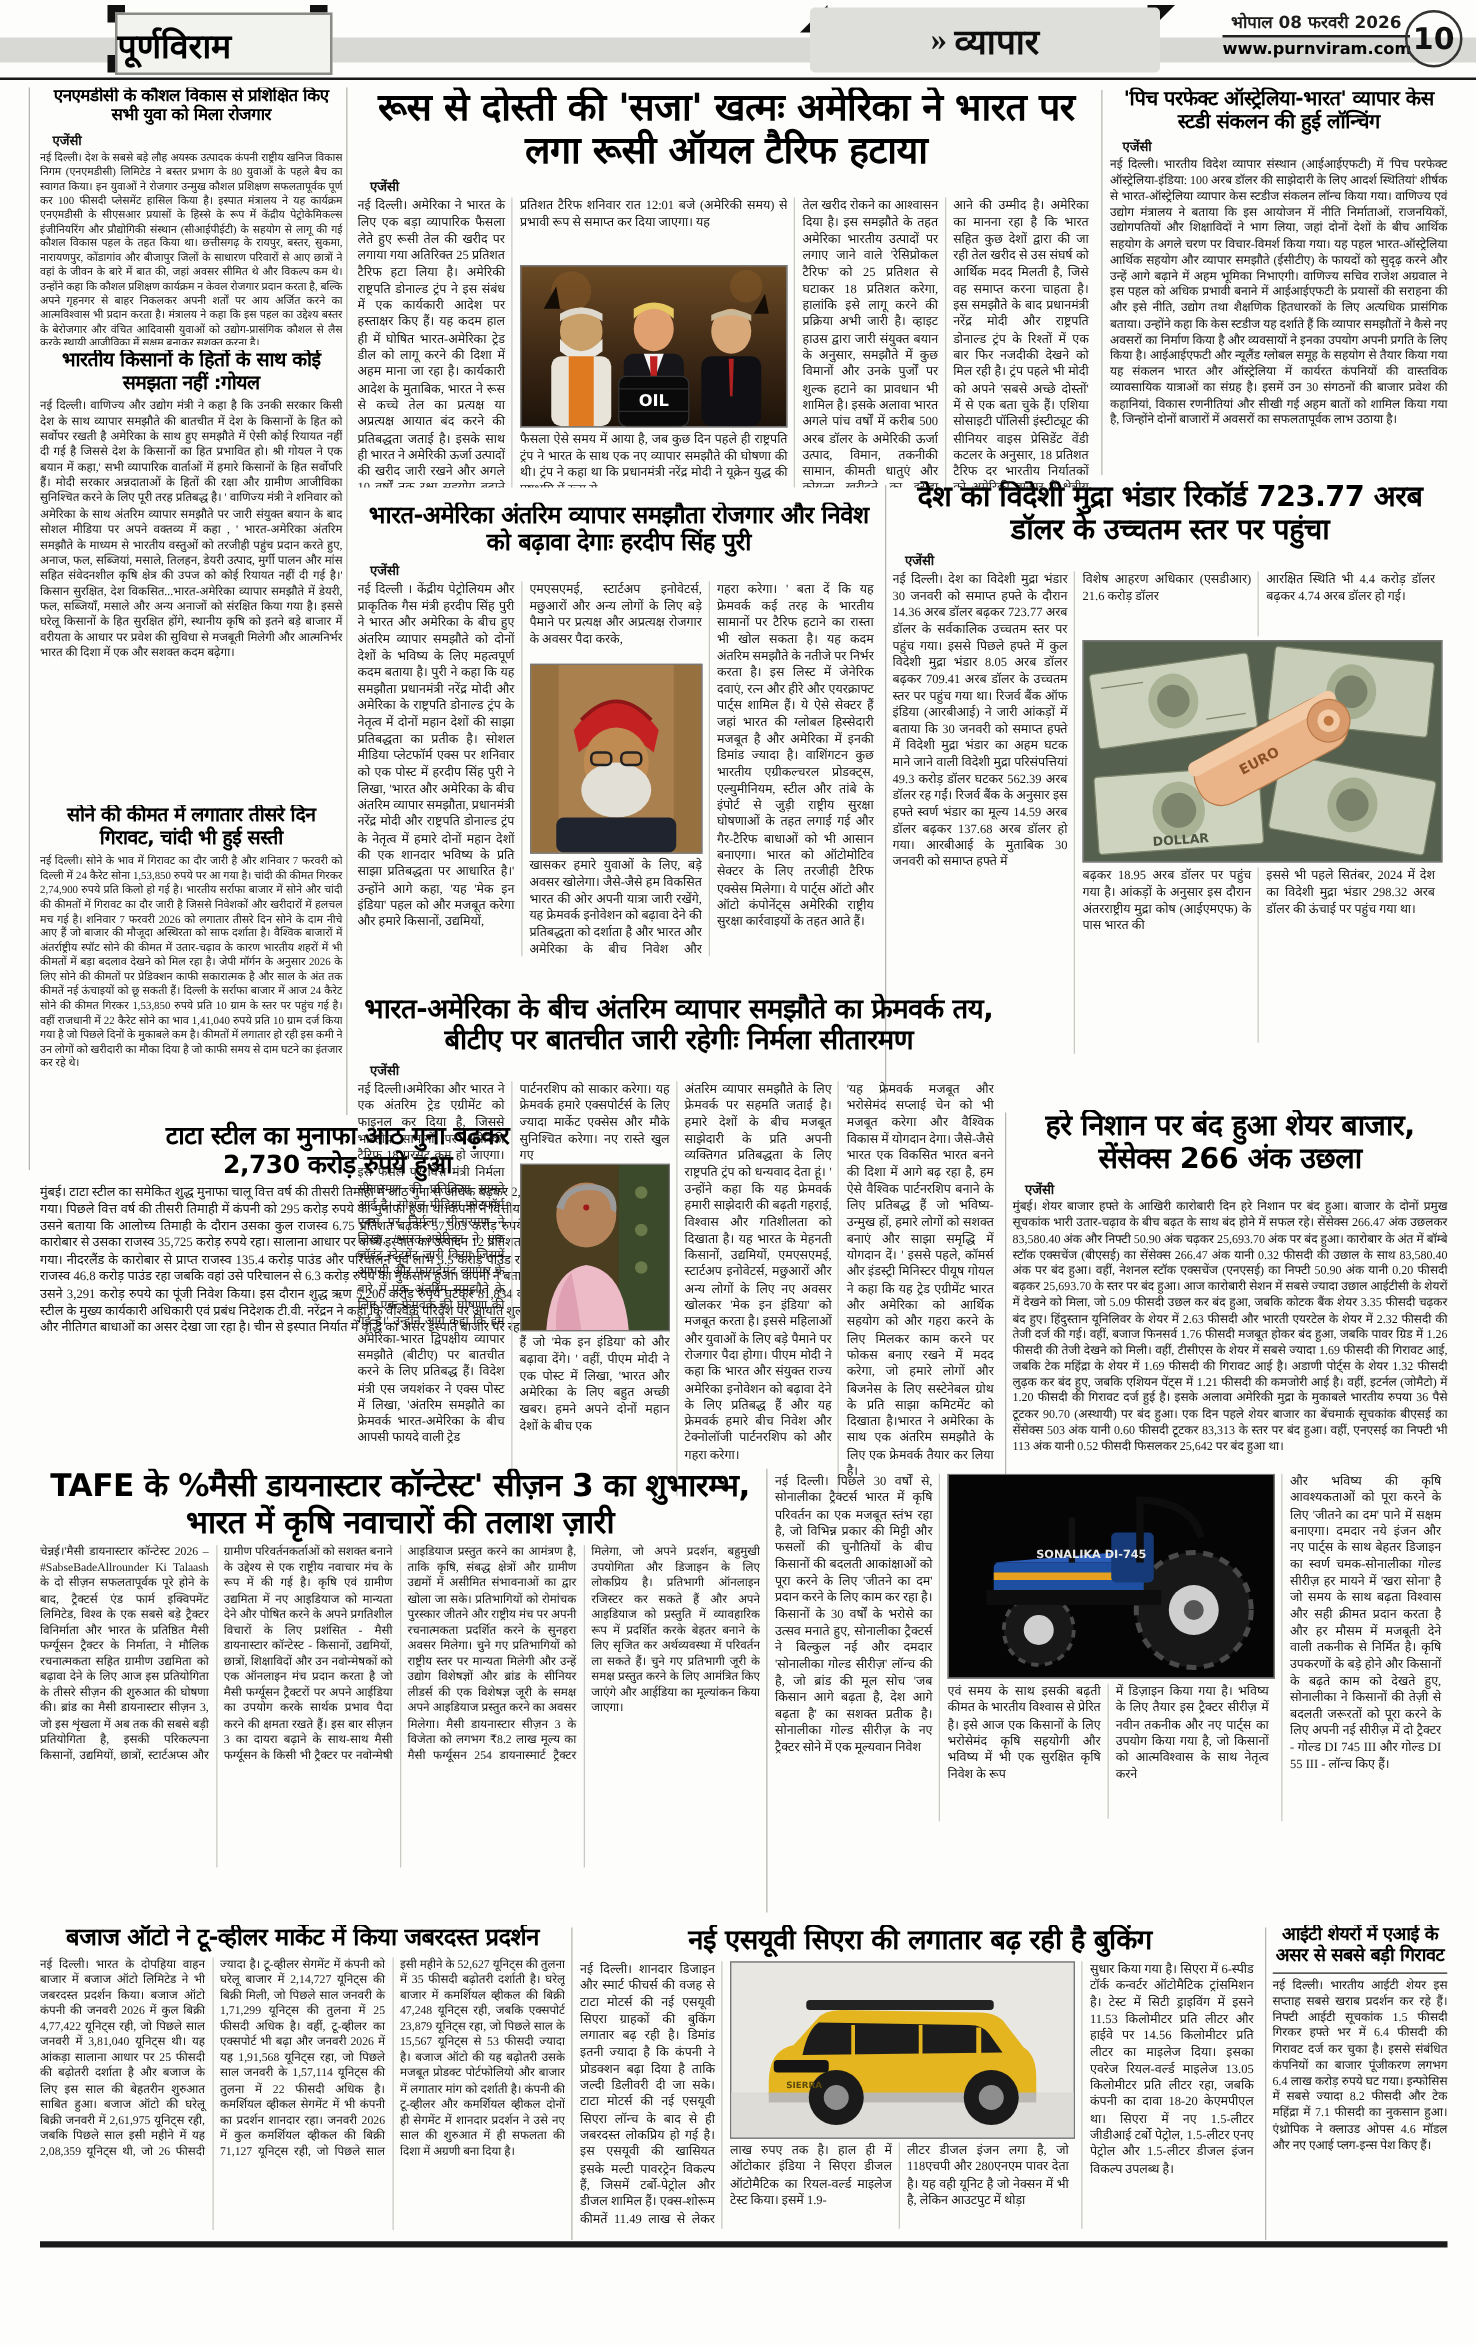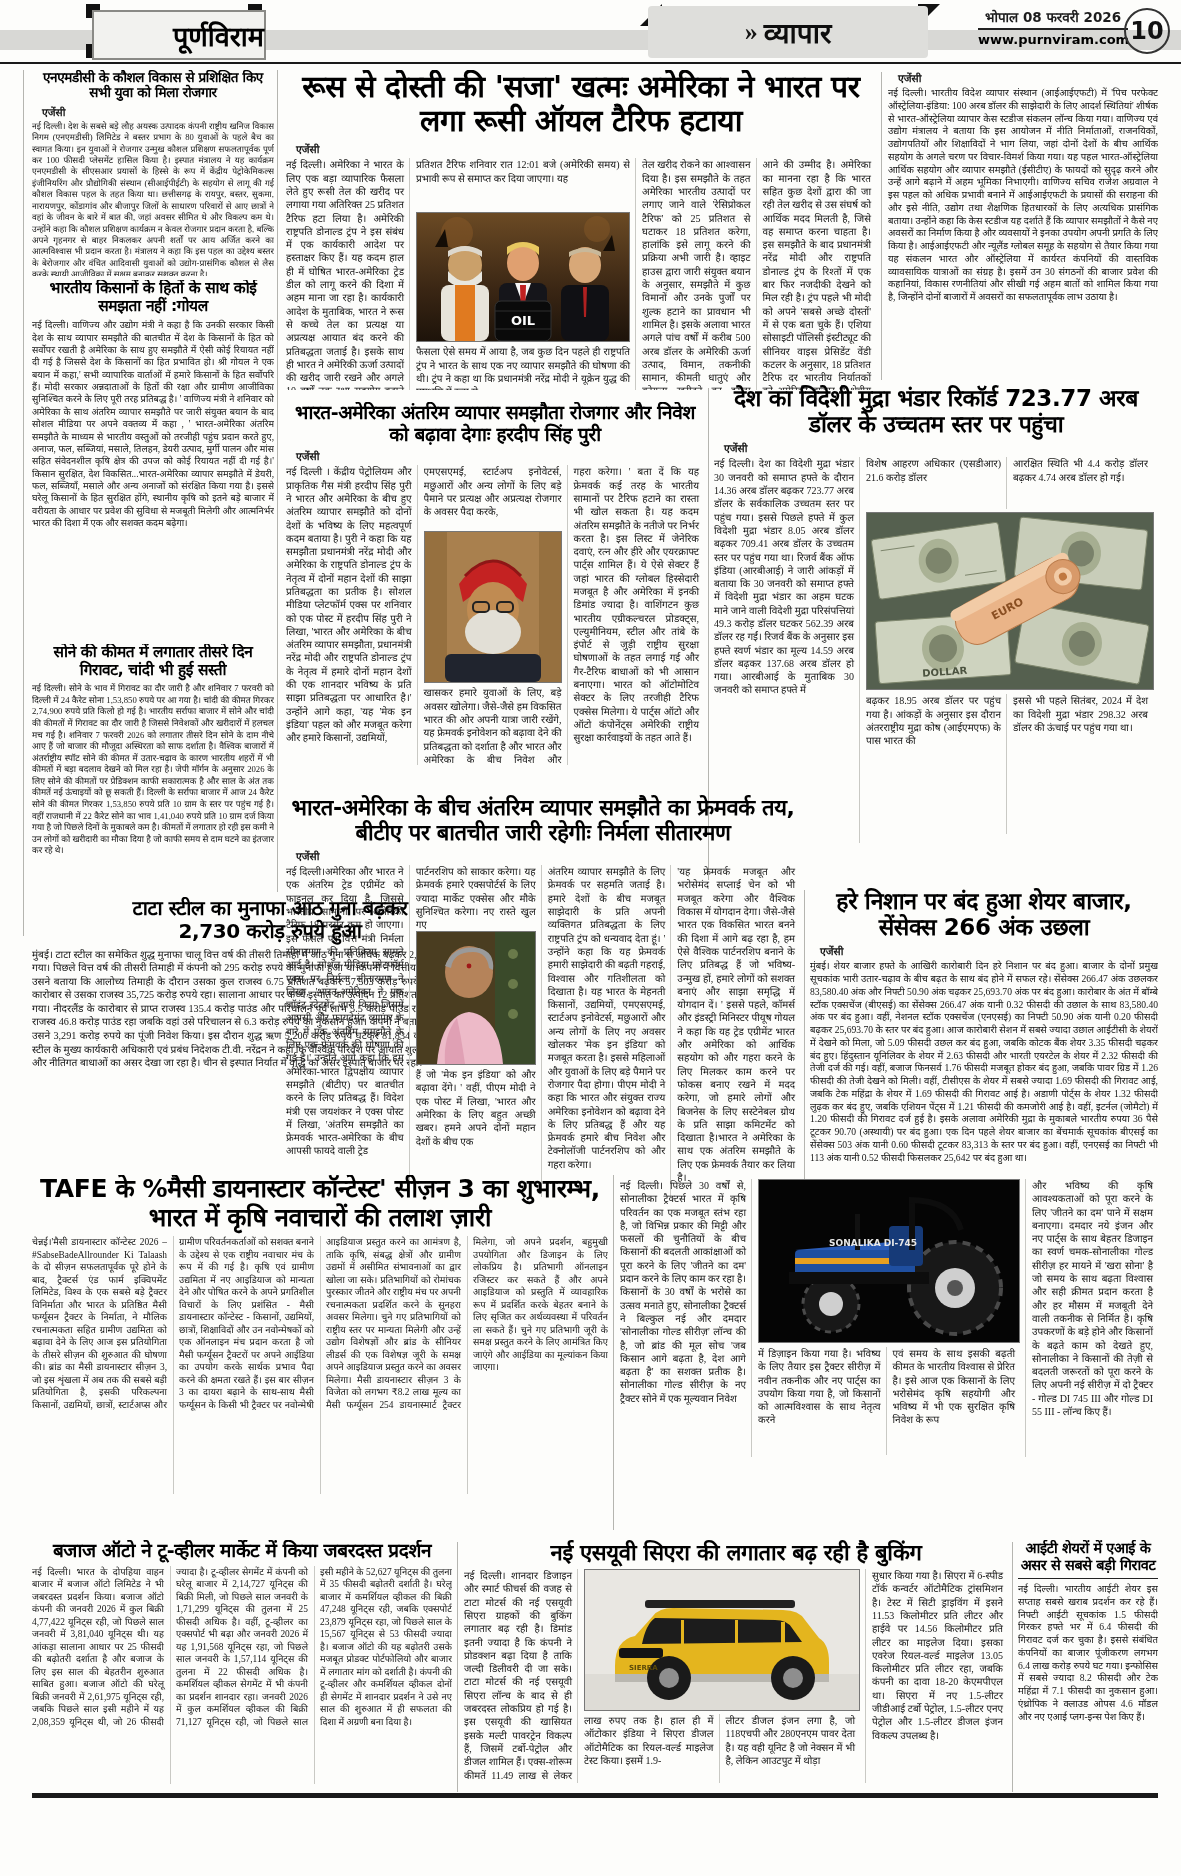--- a/index.html
+++ b/index.html
@@ -13,21 +13,21 @@
   .cols{display:flex;align-items:stretch;}
   .c{flex:1;overflow:hidden;padding:0 5px 0 0;}
   .c + .c{border-left:1px solid #c9c9c4;padding-left:6px;}
   .photo{border:1px solid #777;display:block;background:#888;}
   .vrule{position:absolute;width:1px;background:#b5b5b0;}
   .hrule{position:absolute;background:#1a1a1a;}
   .colflow{column-gap:12px;column-rule:1px solid #c9c9c4;}
   
   .hdr-band{position:absolute;left:0;top:30px;width:1181px;height:20px;background:#d8d8d5;}
   .logo-box{position:absolute;left:92px;top:10px;width:170px;height:46px;background:#f2f2ef;
-            border:2px solid #8a8a86;display:flex;align-items:center;justify-content:flex-end;}
+            border:2px solid #8a8a86;display:flex;align-items:center;justify-content:flex-start;}
   .logo-txt{font-family:"DejaVu Sans",sans-serif;font-weight:bold;font-size:27px;color:#000;}
   .corner{position:absolute;width:14px;height:14px;background:#111;}
   .section-box{position:absolute;left:648px;top:6px;width:280px;height:52px;background:#dededb;
                display:flex;align-items:center;justify-content:center;border-radius:4px;}
   .section-txt{font-family:"DejaVu Sans",sans-serif;font-weight:bold;font-size:28px;color:#0d0d0d;}
   .chev{font-size:26px;font-weight:bold;margin-right:6px;}
   .tri{position:absolute;width:0;height:0;border-style:solid;}
   .date-box{position:absolute;left:978px;top:8px;width:150px;text-align:center;}
   .date-txt{font-family:"DejaVu Sans",sans-serif;font-weight:bold;font-size:13.5px;color:#1d1d1d;
             border-bottom:2px solid #222;padding-bottom:2px;}
@@ -204,20 +204,21 @@
       <div class="c">
         <p class="bd">अंतरिम व्यापार समझौते के लिए फ्रेमवर्क पर सहमति जताई है। हमारे देशों के बीच मजबूत साझेदारी के प्रति अपनी व्यक्तिगत प्रतिबद्धता के लिए राष्ट्रपति ट्रंप को धन्यवाद देता हूं। ' उन्होंने कहा कि यह फ्रेमवर्क हमारी साझेदारी की बढ़ती गहराई, विश्वास और गतिशीलता को दिखाता है। यह भारत के मेहनती किसानों, उद्यमियों, एमएसएमई, स्टार्टअप इनोवेटर्स, मछुआरों और अन्य लोगों के लिए नए अवसर खोलकर 'मेक इन इंडिया' को मजबूत करता है। इससे महिलाओं और युवाओं के लिए बड़े पैमाने पर रोजगार पैदा होगा। पीएम मोदी ने कहा कि भारत और संयुक्त राज्य अमेरिका इनोवेशन को बढ़ावा देने के लिए प्रतिबद्ध हैं और यह फ्रेमवर्क हमारे बीच निवेश और टेक्नोलॉजी पार्टनरशिप को और गहरा करेगा।</p>
       </div>
       <div class="c">
         <p class="bd">'यह फ्रेमवर्क मजबूत और भरोसेमंद सप्लाई चेन को भी मजबूत करेगा और वैश्विक विकास में योगदान देगा। जैसे-जैसे भारत एक विकसित भारत बनने की दिशा में आगे बढ़ रहा है, हम ऐसे वैश्विक पार्टनरशिप बनाने के लिए प्रतिबद्ध हैं जो भविष्य-उन्मुख हों, हमारे लोगों को सशक्त बनाएं और साझा समृद्धि में योगदान दें। ' इससे पहले, कॉमर्स और इंडस्ट्री मिनिस्टर पीयूष गोयल ने कहा कि यह ट्रेड एग्रीमेंट भारत और अमेरिका को आर्थिक सहयोग को और गहरा करने के लिए मिलकर काम करने पर फोकस बनाए रखने में मदद करेगा, जो हमारे लोगों और बिजनेस के लिए सस्टेनेबल ग्रोथ के प्रति साझा कमिटमेंट को दिखाता है।भारत ने अमेरिका के साथ एक अंतरिम समझौते के लिए एक फ्रेमवर्क तैयार कर लिया है।</p>
       </div>
     </div>
   </article>
 
   <article class="art" style="left:888px;top:70px;width:270px;height:312px;">
+    <h2 class="hl" style="font-size:16px;">'पिच परफेक्ट ऑस्ट्रेलिया-भारत' व्यापार केस स्टडी संकलन की हुई लॉन्चिंग</h2>
     <div class="byline">एजेंसी</div>
     <p class="bd" style="font-size:9.6px;">नई दिल्ली। भारतीय विदेश व्यापार संस्थान (आईआईएफटी) में 'पिच परफेक्ट ऑस्ट्रेलिया-इंडिया: 100 अरब डॉलर की साझेदारी के लिए आदर्श स्थितियां' शीर्षक से भारत-ऑस्ट्रेलिया व्यापार केस स्टडीज संकलन लॉन्च किया गया। वाणिज्य एवं उद्योग मंत्रालय ने बताया कि इस आयोजन में नीति निर्माताओं, राजनयिकों, उद्योगपतियों और शिक्षाविदों ने भाग लिया, जहां दोनों देशों के बीच आर्थिक सहयोग के अगले चरण पर विचार-विमर्श किया गया। यह पहल भारत-ऑस्ट्रेलिया आर्थिक सहयोग और व्यापार समझौते (ईसीटीए) के फायदों को सुदृढ़ करने और उन्हें आगे बढ़ाने में अहम भूमिका निभाएगी। वाणिज्य सचिव राजेश अग्रवाल ने इस पहल को अधिक प्रभावी बनाने में आईआईएफटी के प्रयासों की सराहना की और इसे नीति, उद्योग तथा शैक्षणिक हितधारकों के लिए अत्यधिक प्रासंगिक बताया। उन्होंने कहा कि केस स्टडीज यह दर्शाते हैं कि व्यापार समझौतों ने कैसे नए अवसरों का निर्माण किया है और व्यवसायों ने इनका उपयोग अपनी प्रगति के लिए किया है। आईआईएफटी और न्यूलैंड ग्लोबल समूह के सहयोग से तैयार किया गया यह संकलन भारत और ऑस्ट्रेलिया में कार्यरत कंपनियों की वास्तविक व्यावसायिक यात्राओं का संग्रह है। इसमें उन 30 संगठनों की बाजार प्रवेश की कहानियां, विकास रणनीतियां और सीखी गई अहम बातों को शामिल किया गया है, जिन्होंने दोनों बाजारों में अवसरों का सफलतापूर्वक लाभ उठाया है।</p>
   </article>
 
   <article class="art" style="left:714px;top:385px;width:444px;height:496px;">
     <h2 class="hl" style="font-size:23px;">देश का विदेशी मुद्रा भंडार रिकॉर्ड 723.77 अरब डॉलर के उच्चतम स्तर पर पहुंचा</h2>
     <div class="byline">एजेंसी</div>
     <div class="cols" style="height:386px;">
       <div class="c" style="flex:0 0 140px;">
         <p class="bd">नई दिल्ली। देश का विदेशी मुद्रा भंडार 30 जनवरी को समाप्त हफ्ते के दौरान 14.36 अरब डॉलर बढ़कर 723.77 अरब डॉलर के सर्वकालिक उच्चतम स्तर पर पहुंच गया। इससे पिछले हफ्ते में कुल विदेशी मुद्रा भंडार 8.05 अरब डॉलर बढ़कर 709.41 अरब डॉलर के उच्चतम स्तर पर पहुंच गया था। रिजर्व बैंक ऑफ इंडिया (आरबीआई) ने जारी आंकड़ों में बताया कि 30 जनवरी को समाप्त हफ्ते में विदेशी मुद्रा भंडार का अहम घटक माने जाने वाली विदेशी मुद्रा परिसंपत्तियां 49.3 करोड़ डॉलर घटकर 562.39 अरब डॉलर रह गईं। रिजर्व बैंक के अनुसार इस हफ्ते स्वर्ण भंडार का मूल्य 14.59 अरब डॉलर बढ़कर 137.68 अरब डॉलर हो गया। आरबीआई के मुताबिक 30 जनवरी को समाप्त हफ्ते में</p>
@@ -306,24 +307,24 @@
           <rect x="36" y="78" width="120" height="6" fill="#e8a020"></rect>
           <rect x="130" y="46" width="34" height="40" rx="4" fill="#163a78"></rect>
           <rect x="96" y="34" width="5" height="36" fill="#111"></rect>
           <rect x="150" y="20" width="6" height="50" fill="#0d0d0d"></rect>
           <path d="M150 20 q44 0 52 30" stroke="#0d0d0d" stroke-width="6" fill="none"></path>
           <rect x="30" y="92" width="140" height="12" fill="#0d0d0d"></rect>
           <text x="70" y="66" font-family="DejaVu Sans, sans-serif" font-size="9" font-weight="bold" fill="#e8e8e8">SONALIKA DI-745</text>
         </svg>
         <div class="cols" style="height:108px;margin-top:4px;">
           <div class="c">
+              <p class="bd">एवं समय के साथ इसकी बढ़ती कीमत के भारतीय विश्वास से प्रेरित है। इसे आज एक किसानों के लिए भरोसेमंद कृषि सहयोगी और भविष्य में भी एक सुरक्षित कृषि निवेश के रूप</p>
+            </div>
+          <div class="c">
               <p class="bd">में डिज़ाइन किया गया है। भविष्य के लिए तैयार इस ट्रैक्टर सीरीज़ में नवीन तकनीक और नए पार्ट्स का उपयोग किया गया है, जो किसानों को आत्मविश्वास के साथ नेतृत्व करने</p>
-            </div>
-          <div class="c">
-              <p class="bd">एवं समय के साथ इसकी बढ़ती कीमत के भारतीय विश्वास से प्रेरित है। इसे आज एक किसानों के लिए भरोसेमंद कृषि सहयोगी और भविष्य में भी एक सुरक्षित कृषि निवेश के रूप</p>
             </div>
         </div>
       </div>
       <div class="c">
         <p class="bd">और भविष्य की कृषि आवश्यकताओं को पूरा करने के लिए 'जीतने का दम' पाने में सक्षम बनाएगा। दमदार नये इंजन और नए पार्ट्स के साथ बेहतर डिजाइन का स्वर्ण चमक-सोनालीका गोल्ड सीरीज़ हर मायने में 'खरा सोना' है जो समय के साथ बढ़ता विश्वास और सही क्रीमत प्रदान करता है और हर मौसम में मजबूती देने वाली तकनीक से निर्मित है। कृषि उपकरणों के बड़े होने और किसानों के बढ़ते काम को देखते हुए, सोनालीका ने किसानों की तेज़ी से बदलती जरूरतों को पूरा करने के लिए अपनी नई सीरीज़ में दो ट्रैक्टर - गोल्ड DI 745 III और गोल्ड DI 55 III - लॉन्च किए हैं।</p>
       </div>
     </div>
   </article>
 
   <article class="art" style="left:32px;top:1540px;width:420px;height:252px;">

